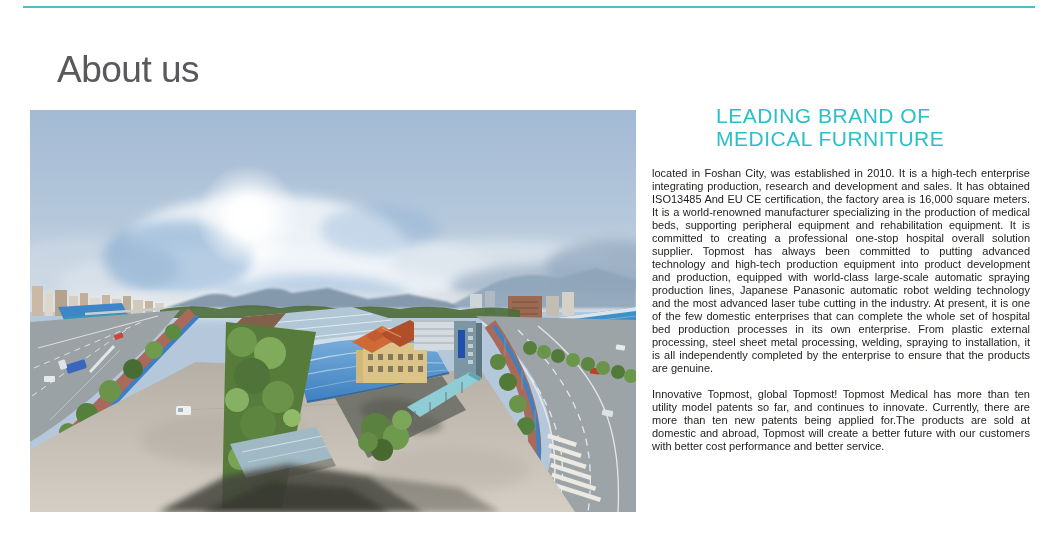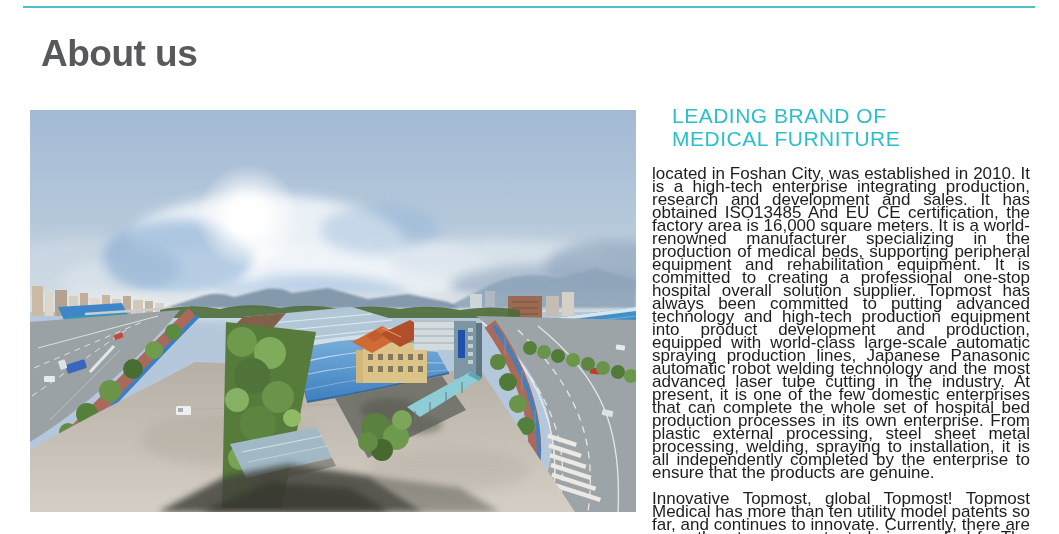--- a/index.html
+++ b/index.html
@@ -5,41 +5,41 @@
   html,body{margin:0;padding:0;}
   body{
     width:1059px;height:534px;position:relative;overflow:hidden;
     background:#ffffff;font-family:"Liberation Sans",sans-serif;
   }
   .top-line{
     position:absolute;left:23px;top:6px;width:1012px;height:2px;
     background:var(--accent-line,#4bc0c8);
   }
   .page-title{
-    position:absolute;left:41px;top:33px;margin:0;
-    font-size:37px;font-weight:bold;letter-spacing:-0.5px;
+    position:absolute;left:41px;top:33px;margin:16px;
+    font-size:37px;font-weight:normal;letter-spacing:-0.5px;
     color:var(--title-color,#58595b);
   }
   .photo{
     position:absolute;left:30px;top:110px;width:606px;height:402px;margin:0;
     overflow:hidden;background:#b5c8db;
   }
   .photo svg{display:block;width:606px;height:402px;}
   .content{
     position:absolute;left:652px;top:104px;width:378px;
   }
   .section-heading{
-    margin:0 0 17px 20px;
+    margin:0 0 17px 64px;
     font-size:21px;line-height:23px;font-weight:400;letter-spacing:0.5px;
     color:var(--heading-color,#2bbfc9);
   }
   .section-heading span{display:block;}
   .content p{
     margin:12px 0 13px 0;
-    font-size:17px;line-height:13px;color:#1d1d1b;
+    font-size:11px;line-height:13px;color:#1d1d1b;
     text-align:justify;
   }
 </style>
 </head>
 <body>
 
 <div class="page">
 
   <div class="top-line"></div>
 

